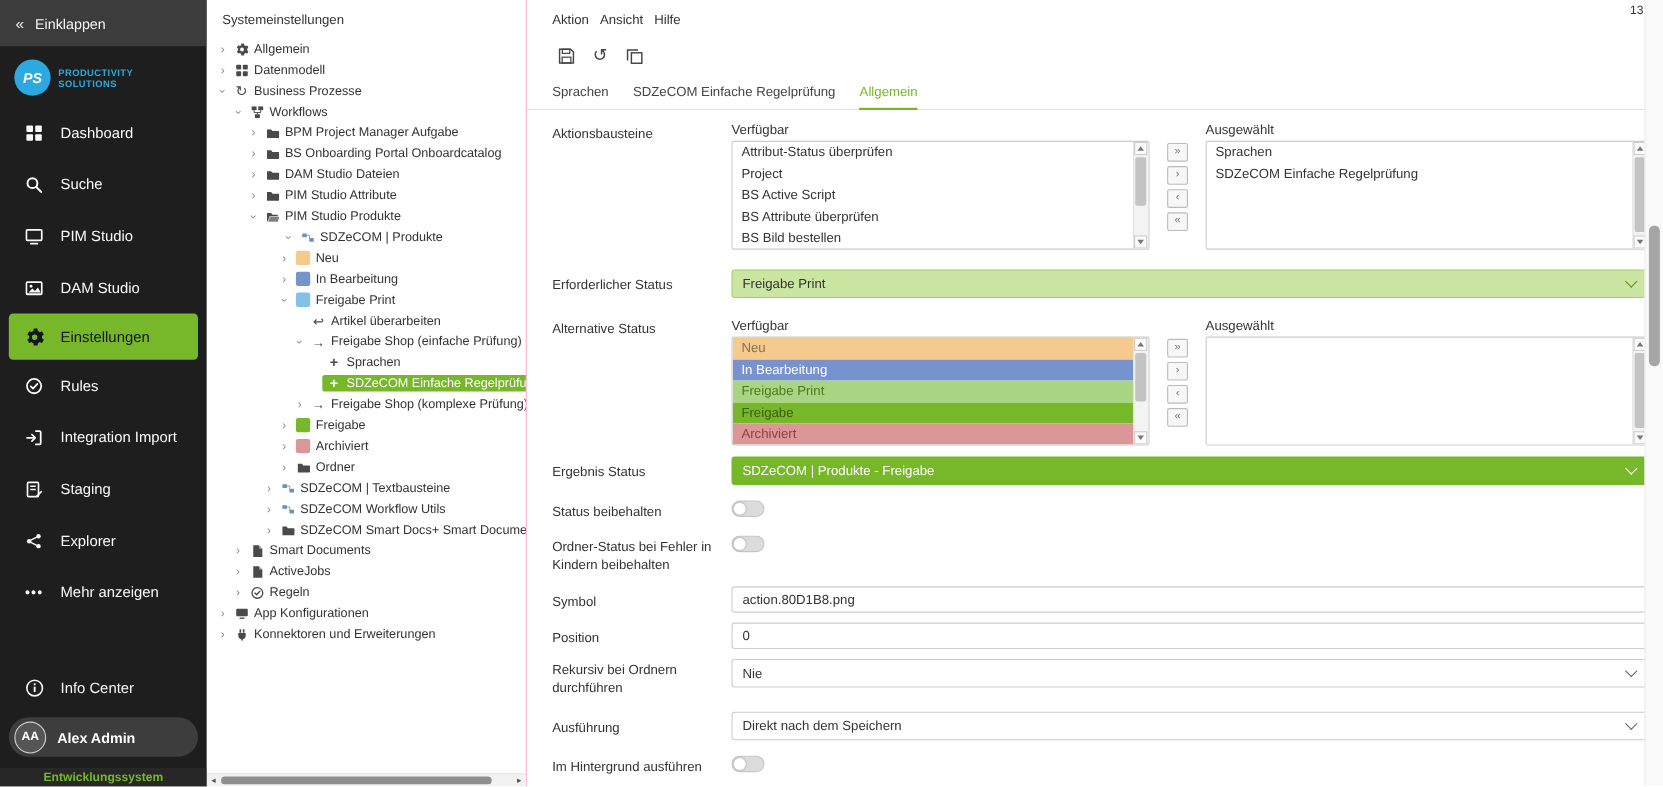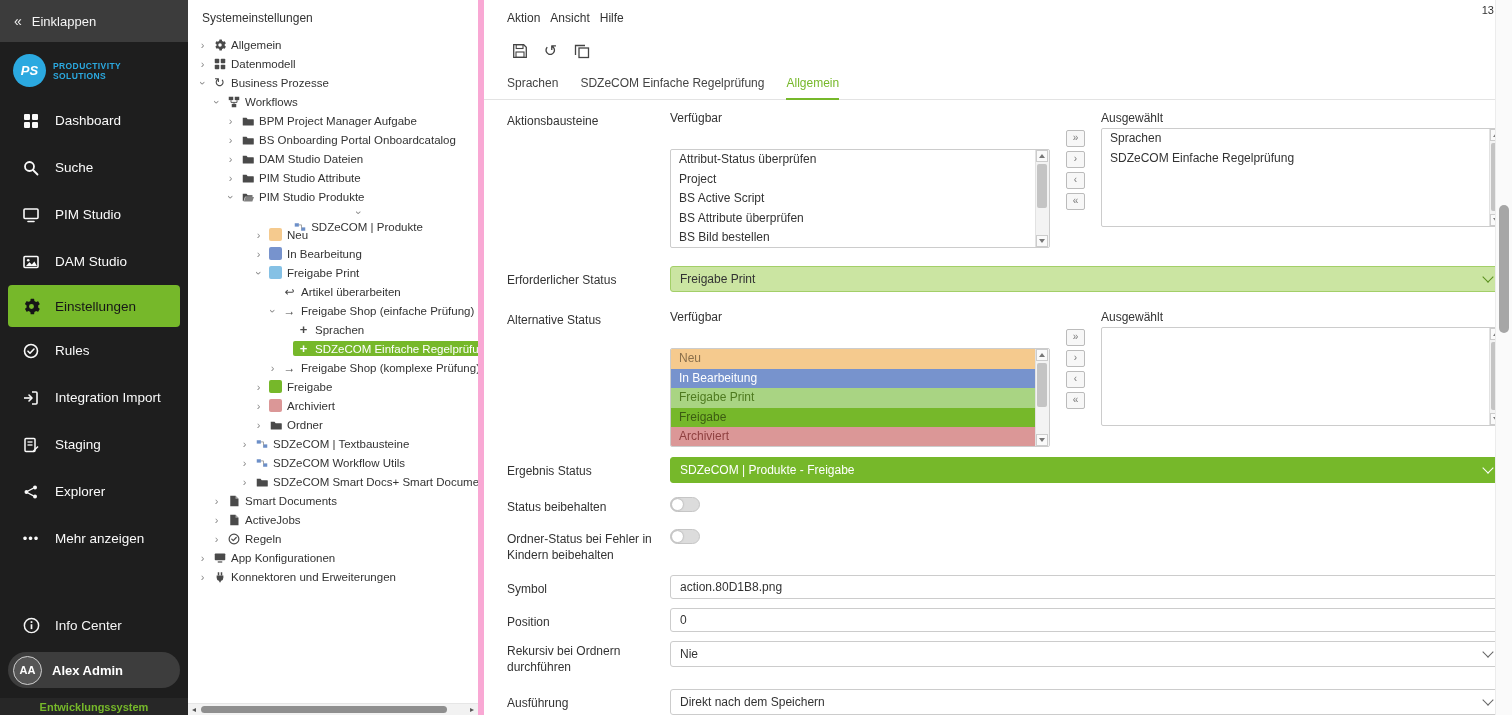--- a/index.html
+++ b/index.html
@@ -21,21 +21,21 @@
   .side-item.active{background:#76B82A;color:#161616;border-radius:4px;margin:0 8px;padding-left:14px;height:42px;}
   .side-footer{margin-top:auto;}
   .info-row{height:46px;display:flex;align-items:center;gap:15px;padding-left:22px;font-size:13.5px;cursor:pointer;}
   .info-row .ic{width:18px;height:18px;flex:0 0 18px;}
   .user-pill{margin:4px 8px 10px;background:#3d3d3d;border-radius:18px;height:36px;display:flex;align-items:center;gap:10px;padding:0 5px;cursor:pointer;font-weight:bold;}
   .avatar{width:27px;height:27px;border-radius:50%;background:#555;border:1.5px solid #cfcfcf;color:#fff;display:flex;align-items:center;justify-content:center;font-size:11px;flex:0 0 27px;}
   .user-name{font-size:13px;color:#fff;}
   .env-bar{height:17px;background:#272727;color:#76B82A;font-weight:bold;font-size:11px;display:flex;align-items:center;justify-content:center;}
 
   
-  .tree-panel{width:290px;flex:0 0 290px;border-right:6px solid #f9a8d4;background:#fff;position:relative;overflow:hidden;}
+  .tree-panel{width:290px;flex:0 0 290px;border-right:1px solid #f9a8d4;background:#fff;position:relative;overflow:hidden;}
   .tree-title{padding:11px 14px 9px;font-size:12px;color:#333;}
   .tree{padding-top:1px;}
   .tree-row{height:19px;display:flex;align-items:center;white-space:nowrap;cursor:pointer;}
   .tw-arrow{width:13px;flex:0 0 13px;color:#8a8a8a;font-size:11px;text-align:center;display:inline-block;}
   .tw-arrow.exp{transform:rotate(90deg);}
   .node{display:flex;align-items:center;gap:5px;padding:1px 4px;border-radius:2px;}
   .node.selected{background:#76B82A;color:#fff;}
   .node.selected .txtic{color:#fff !important;}
   .tree-row .lbl{font-size:11.5px;}
   .tree-row .ic{width:13px;height:13px;display:inline-flex;align-items:center;justify-content:center;flex:0 0 13px;color:#4a4a4a;}
@@ -69,21 +69,21 @@
   .tab{padding-bottom:8px;cursor:pointer;color:#444;font-size:12px;}
   .tab.active{color:#76B82A;border-bottom:2px solid #76B82A;margin-bottom:-1px;}
 
   .form{padding:11px 0 0 23px;width:997px;}
   .form-row{display:flex;align-items:flex-start;}
   .flabel{width:153px;flex:0 0 153px;padding-right:10px;line-height:16px;padding-top:2px;color:#333;}
   .flabel.center{padding-top:6px;}
   .ffield{flex:1;min-width:0;}
   .dual{display:flex;}
   .dual-col{display:flex;flex-direction:column;}
-  .dual-col.left{width:380px;flex:0 0 380px;gap:21px;}
+  .dual-col.left{width:380px;flex:0 0 380px;}
   .dual-col.right{flex:1;min-width:0;}
   .dual-head{height:13px;margin-bottom:4px;color:#333;}
   .listbox{border:1px solid #ccc;border-radius:2px;height:97px;position:relative;overflow:hidden;background:#fff;}
   .lb-items{position:absolute;left:0;top:0;right:13px;bottom:0;overflow:hidden;}
   .lb-item{height:19.5px;line-height:19.5px;padding:0 8px;font-size:12px;white-space:nowrap;overflow:hidden;cursor:pointer;}
   .lb-scroll{position:absolute;right:0;top:0;bottom:0;width:13px;background:#f3f3f3;border-left:1px solid #e2e2e2;}
   .lb-arrow{position:absolute;left:0;width:12px;height:12px;border:1px solid #ccc;background:#fafafa;box-sizing:border-box;cursor:pointer;}
   .lb-arrow.up{top:0;}
   .lb-arrow.down{bottom:0;}
   .lb-arrow:after{content:"";position:absolute;left:2px;border-left:3px solid transparent;border-right:3px solid transparent;}
@@ -340,21 +340,21 @@
           <span class="node">
             <span class="ic">
               <svg viewBox="0 0 16 14" width="14" height="12">
                 <path fill="currentColor" d="M1 2.5h5l1.6 2H14v2H4l-2 6h-.3A.7.7 0 0 1 1 11.8z"></path>
                 <path fill="currentColor" opacity=".7" d="M4.6 7H16l-2.2 6H2.5z"></path>
               </svg>
             </span>
             <span class="lbl">PIM Studio Produkte</span>
           </span>
         </div>
-        <div class="tree-row" style="padding-left: 50px; flex-direction: column;">
+        <div class="tree-row" style="padding-left: 68px;">
           <span class="tw-arrow exp">›</span>
           <span class="node">
             <span class="ic">
               <svg viewBox="0 0 16 14" width="14" height="12">
                 <rect x="1" y="2" width="5.5" height="4.5" fill="#6C8FC8"></rect>
                 <rect x="9.5" y="7.5" width="5.5" height="4.5" fill="#6C8FC8"></rect>
                 <path d="M6.5 4.2h3.5v5" fill="none" stroke="#9b9b9b" stroke-width="1.2"></path>
               </svg>
             </span>
             <span class="lbl">SDZeCOM | Produkte</span>

